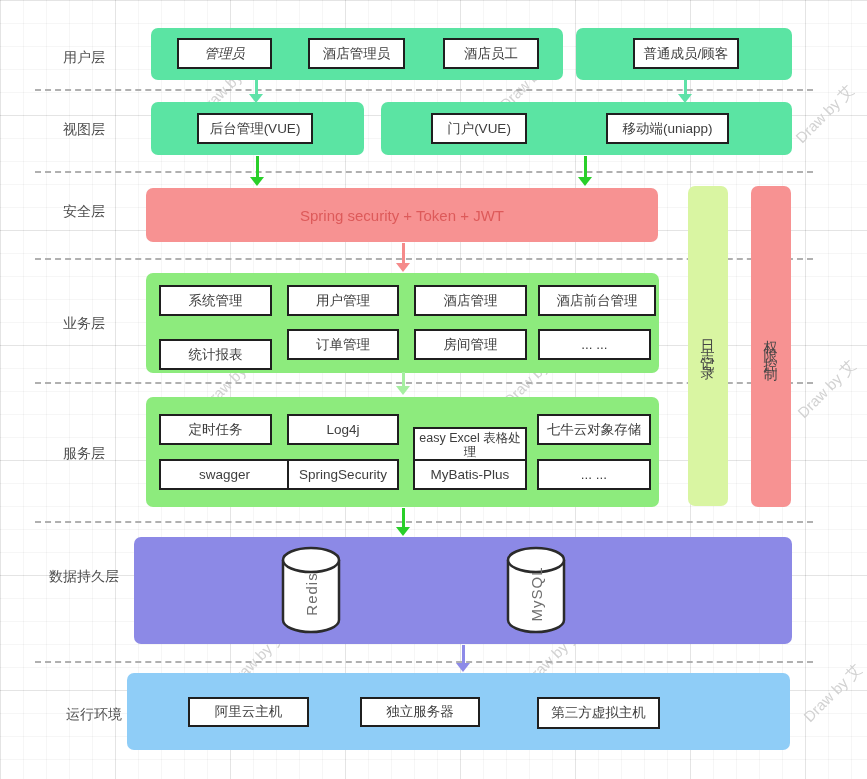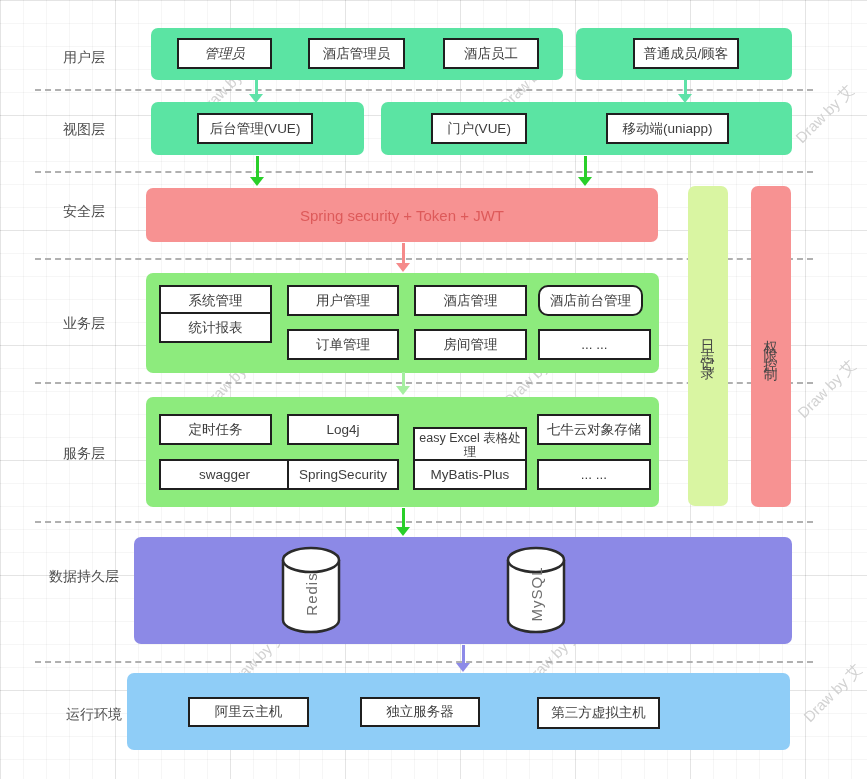--- a/index.html
+++ b/index.html
@@ -105,22 +105,22 @@
     <span>日志记录</span>
   </div>
   <div class="vbar pinkc" style="left:751px;top:186px;height:321px;">
     <span>权限控制</span>
   </div>
 
   <div class="container lime" style="left:146px;top:273px;width:513px;height:100px;"></div>
   <div class="wbox" style="left:159px;top:285px;width:113px;">系统管理</div>
   <div class="wbox" style="left:287px;top:285px;width:112px;">用户管理</div>
   <div class="wbox" style="left:414px;top:285px;width:113px;">酒店管理</div>
-  <div class="wbox" style="left:538px;top:285px;width:105px;border-radius:10px;">酒店前台管理</div>
-  <div class="wbox" style="left:159px;top:312px;width:113px;">统计报表</div>
+  <div class="wbox" style="left:538px;top:285px;width:118px;">酒店前台管理</div>
+  <div class="wbox" style="left:159px;top:339px;width:113px;">统计报表</div>
   <div class="wbox" style="left:287px;top:329px;width:112px;">订单管理</div>
   <div class="wbox" style="left:414px;top:329px;width:113px;">房间管理</div>
   <div class="wbox" style="left:538px;top:329px;width:113px;">... ...</div>
 
   <div class="container lime" style="left:146px;top:397px;width:513px;height:110px;"></div>
   <div class="wbox" style="left:159px;top:414px;width:113px;">定时任务</div>
   <div class="wbox" style="left:287px;top:414px;width:112px;">Log4j</div>
   <div class="wbox" style="left:413px;top:411px;width:114px;height:36px;font-size:12.5px;margin-top:16px;">easy Excel 表格处理</div>
   <div class="wbox" style="left:537px;top:414px;width:114px;">七牛云对象存储</div>
   <div class="wbox" style="left:159px;top:459px;width:131px;">swagger</div>

